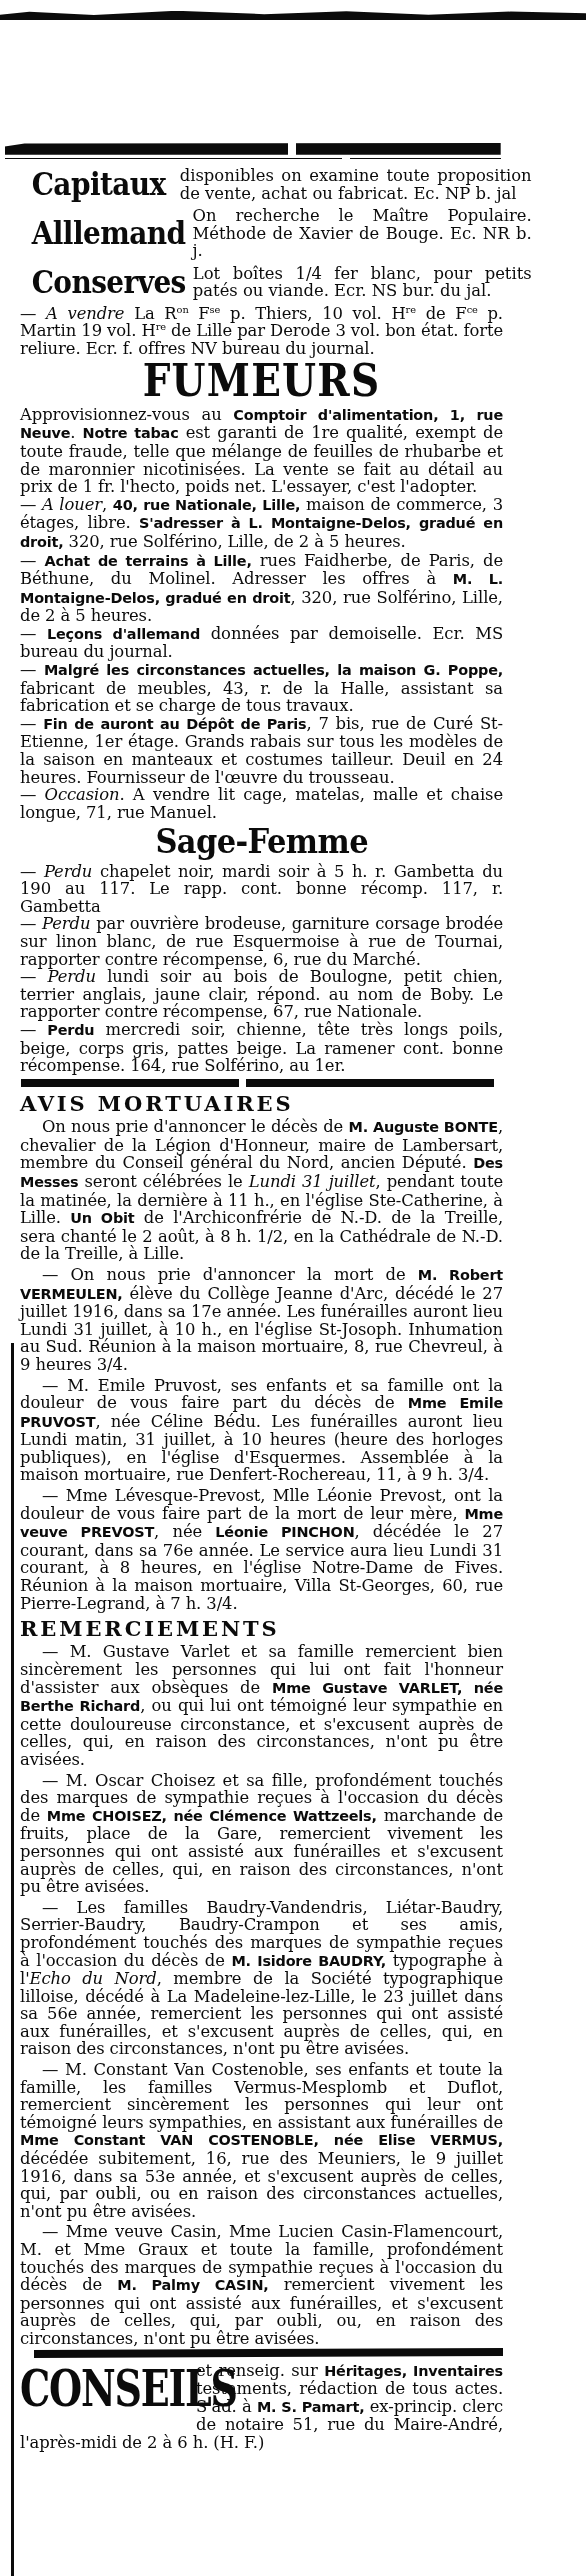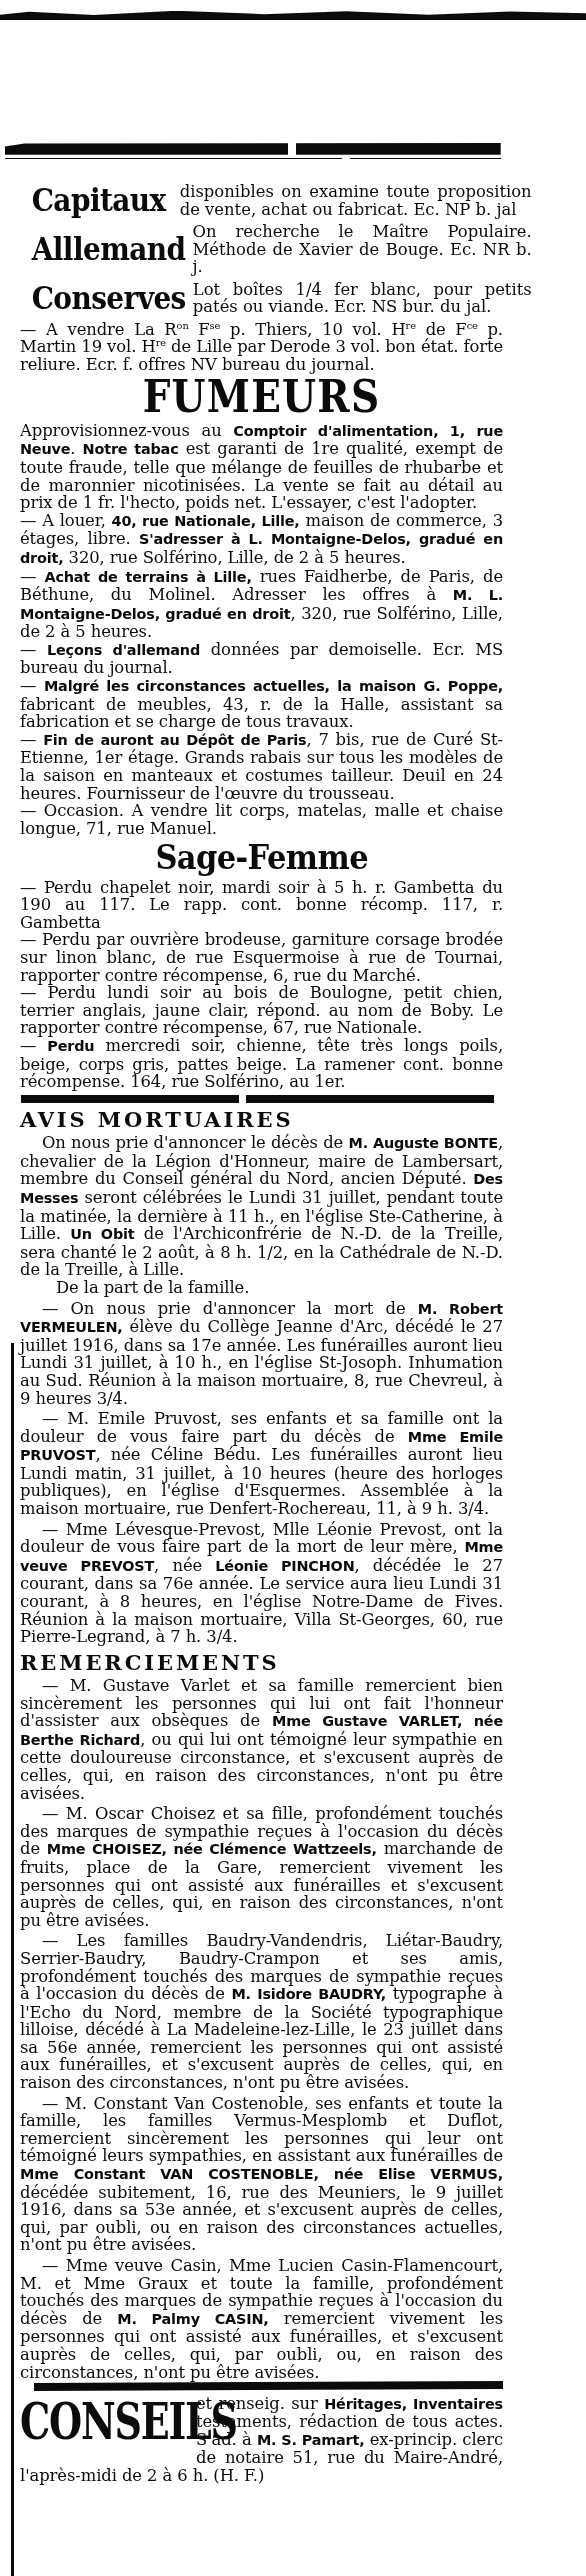--- a/index.html
+++ b/index.html
@@ -40,37 +40,37 @@
     line-height: 17.6px;
     text-align: justify;
     letter-spacing: -0.1px;
   }
   .seg-b {
     font-family: "DejaVu Sans", "Liberation Sans", sans-serif;
     font-weight: 700;
     font-size: 0.88em;
     letter-spacing: -0.2px;
   }
-  .seg-i { }
+  .seg-i { font-style: italic; }
   .seg-sup { vertical-align: super; font-size: 0.6em; line-height: 0; }
 
   
   .disp-row { display: flex; align-items: center; gap: 7px; width: 500px; margin: 0 0 4.7px 11.7px; }
   .disp-word {
     flex: 0 0 141px;
     font-weight: 700;
     font-size: 28px;
     line-height: 33px;
     letter-spacing: -0.6px;
     white-space: nowrap;
     transform: scaleY(1.12);
     transform-origin: left center;
   }
   .disp-text { flex: 1 1 auto; margin: 0; font-size: 16.4px; line-height: 17.6px; text-align: justify; }
-  .top-disp { margin-top: 24px; }
+  .top-disp { margin-top: 8px; }
   .sage { margin-top: 3.5px; justify-content: center; }
   .sage .disp-word { flex-basis: 194px; font-size: 30.5px; }
 
   .fumeurs {
     width: 483px; margin: 3.5px 0 5.9px 20px;
     text-align: center;
     font-size: 39px; line-height: 39px;
     font-weight: 700;
     letter-spacing: 1.2px;
     transform: scaleY(1.15);
@@ -146,41 +146,40 @@
 
   <h1 class="fumeurs">FUMEURS</h1>
 
   <section class="content">
     <p class="ad"><span>Approvisionnez-vous au </span><span class="seg-b">Comptoir d'alimentation, 1, rue Neuve</span><span>. </span><span class="seg-b">Notre tabac</span><span> est garanti de 1re qualité, exempt de toute fraude, telle que mélange de feuilles de rhubarbe et de maronnier nicotinisées. La vente se fait au détail au prix de 1 fr. l'hecto, poids net. L'essayer, c'est l'adopter.</span></p>
     <p class="ad"><span>— </span><span class="seg-i">A louer</span><span>, </span><span class="seg-b">40, rue Nationale, Lille,</span><span> maison de commerce, 3 étages, libre. </span><span class="seg-b">S'adresser à L. Montaigne-Delos, gradué en droit,</span><span> 320, rue Solférino, Lille, de 2 à 5 heures.</span></p>
     <p class="ad"><span>— </span><span class="seg-b">Achat de terrains à Lille,</span><span> rues Faidherbe, de Paris, de Béthune, du Molinel. Adresser les offres à </span><span class="seg-b">M. L. Montaigne-Delos, gradué en droit</span><span>, 320, rue Solférino, Lille, de 2 à 5 heures.</span></p>
     <p class="ad"><span>— </span><span class="seg-b">Leçons d'allemand</span><span> données par demoiselle. Ecr. MS bureau du journal.</span></p>
     <p class="ad"><span>— </span><span class="seg-b">Malgré les circonstances actuelles, la maison G. Poppe,</span><span> fabricant de meubles, 43, r. de la Halle, assistant sa fabrication et se charge de tous travaux.</span></p>
     <p class="ad"><span>— </span><span class="seg-b">Fin de auront au Dépôt de Paris</span><span>, 7 bis, rue de Curé St-Etienne, 1er étage. Grands rabais sur tous les modèles de la saison en manteaux et costumes tailleur. Deuil en 24 heures. Fournisseur de l'œuvre du trousseau.</span></p>
-    <p class="ad"><span>— </span><span class="seg-i">Occasion</span><span>. A vendre lit corps, matelas, malle et chaise longue, 71, rue Manuel.</span></p>
+    <p class="ad"><span>— </span><span class="seg-i">Occasion</span><span>. A vendre lit cage, matelas, malle et chaise longue, 71, rue Manuel.</span></p>
   </section>
 
   <div class="disp-row sage">
     <div class="disp-word">Sage-Femme</div>
   </div>
 
   <section class="content">
     <p class="ad"><span>— </span><span class="seg-i">Perdu</span><span> chapelet noir, mardi soir à 5 h. r. Gambetta du 190 au 117. Le rapp. cont. bonne récomp. 117, r. Gambetta</span></p>
     <p class="ad"><span>— </span><span class="seg-i">Perdu</span><span> par ouvrière brodeuse, garniture corsage brodée sur linon blanc, de rue Esquermoise à rue de Tournai, rapporter contre récompense, 6, rue du Marché.</span></p>
     <p class="ad"><span>— </span><span class="seg-i">Perdu</span><span> lundi soir au bois de Boulogne, petit chien, terrier anglais, jaune clair, répond. au nom de Boby. Le rapporter contre récompense, 67, rue Nationale.</span></p>
     <p class="ad"><span>— </span><span class="seg-b">Perdu</span><span> mercredi soir, chienne, tête très longs poils, beige, corps gris, pattes beige. La ramener cont. bonne récompense. 164, rue Solférino, au 1er.</span></p>
   </section>
 
   <div class="divider"></div>
 
   <h2 class="sec-head">AVIS MORTUAIRES</h2>
 
   <section class="content">
     <p class="ad obit"><span>On nous prie d'annoncer le décès de </span><span class="seg-b">M. Auguste BONTE</span><span>, chevalier de la Légion d'Honneur, maire de Lambersart, membre du Conseil général du Nord, ancien Député. </span><span class="seg-b">Des Messes</span><span> seront célébrées le </span><span class="seg-i">Lundi 31 juillet</span><span>, pendant toute la matinée, la dernière à 11 h., en l'église Ste-Catherine, à Lille. </span><span class="seg-b">Un Obit</span><span> de l'Archiconfrérie de N.-D. de la Treille, sera chanté le 2 août, à 8 h. 1/2, en la Cathédrale de N.-D. de la Treille, à Lille.</span></p>
-    <p class="ad obit from-family"><span>De la part de la famille.</span></p>
     <p class="ad obit"><span>— On nous prie d'annoncer la mort de </span><span class="seg-b">M. Robert VERMEULEN,</span><span> élève du Collège Jeanne d'Arc, décédé le 27 juillet 1916, dans sa 17e année. Les funérailles auront lieu Lundi 31 juillet, à 10 h., en l'église St-Josoph. Inhumation au Sud. Réunion à la maison mortuaire, 8, rue Chevreul, à 9 heures 3/4.</span></p>
     <p class="ad obit"><span>— M. Emile Pruvost, ses enfants et sa famille ont la douleur de vous faire part du décès de </span><span class="seg-b">Mme Emile PRUVOST</span><span>, née Céline Bédu. Les funérailles auront lieu Lundi matin, 31 juillet, à 10 heures (heure des horloges publiques), en l'église d'Esquermes. Assemblée à la maison mortuaire, rue Denfert-Rochereau, 11, à 9 h. 3/4.</span></p>
     <p class="ad obit"><span>— Mme Lévesque-Prevost, Mlle Léonie Prevost, ont la douleur de vous faire part de la mort de leur mère, </span><span class="seg-b">Mme veuve PREVOST</span><span>, née </span><span class="seg-b">Léonie PINCHON</span><span>, décédée le 27 courant, dans sa 76e année. Le service aura lieu Lundi 31 courant, à 8 heures, en l'église Notre-Dame de Fives. Réunion à la maison mortuaire, Villa St-Georges, 60, rue Pierre-Legrand, à 7 h. 3/4.</span></p>
   </section>
 
   <h2 class="sec-head">REMERCIEMENTS</h2>
 
   <section class="content">
     <p class="ad obit"><span>— M. Gustave Varlet et sa famille remercient bien sincèrement les personnes qui lui ont fait l'honneur d'assister aux obsèques de </span><span class="seg-b">Mme Gustave VARLET, née Berthe Richard</span><span>, ou qui lui ont témoigné leur sympathie en cette douloureuse circonstance, et s'excusent auprès de celles, qui, en raison des circonstances, n'ont pu être avisées.</span></p>
     <p class="ad obit"><span>— M. Oscar Choisez et sa fille, profondément touchés des marques de sympathie reçues à l'occasion du décès de </span><span class="seg-b">Mme CHOISEZ, née Clémence Wattzeels,</span><span> marchande de fruits, place de la Gare, remercient vivement les personnes qui ont assisté aux funérailles et s'excusent auprès de celles, qui, en raison des circonstances, n'ont pu être avisées.</span></p>

